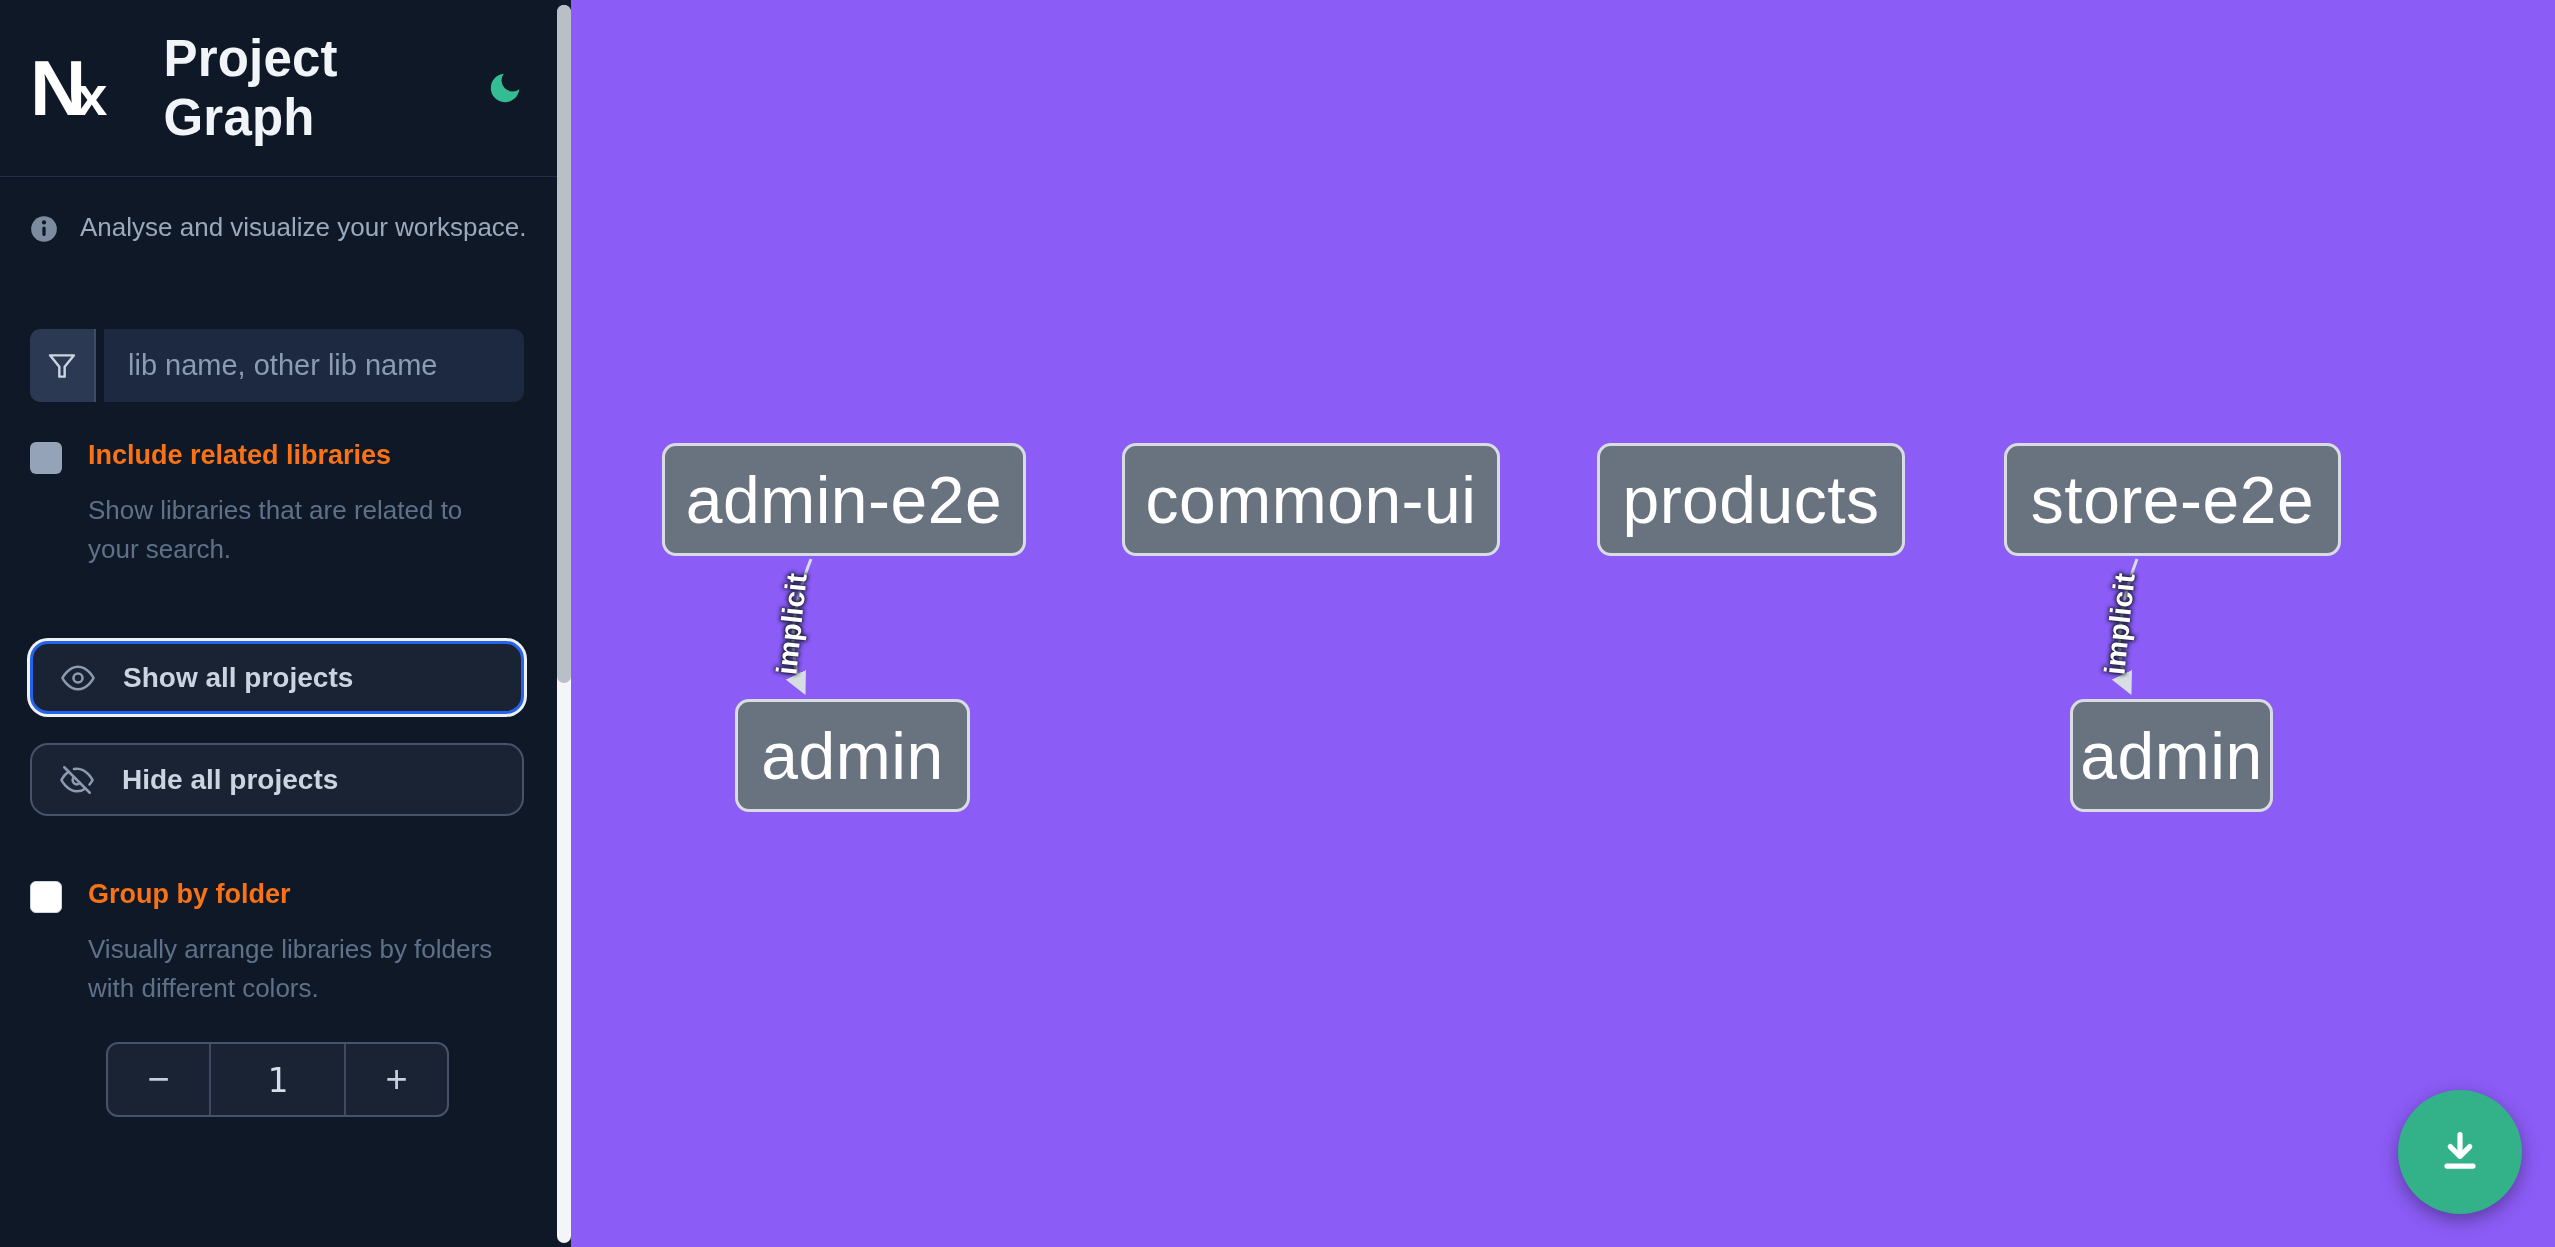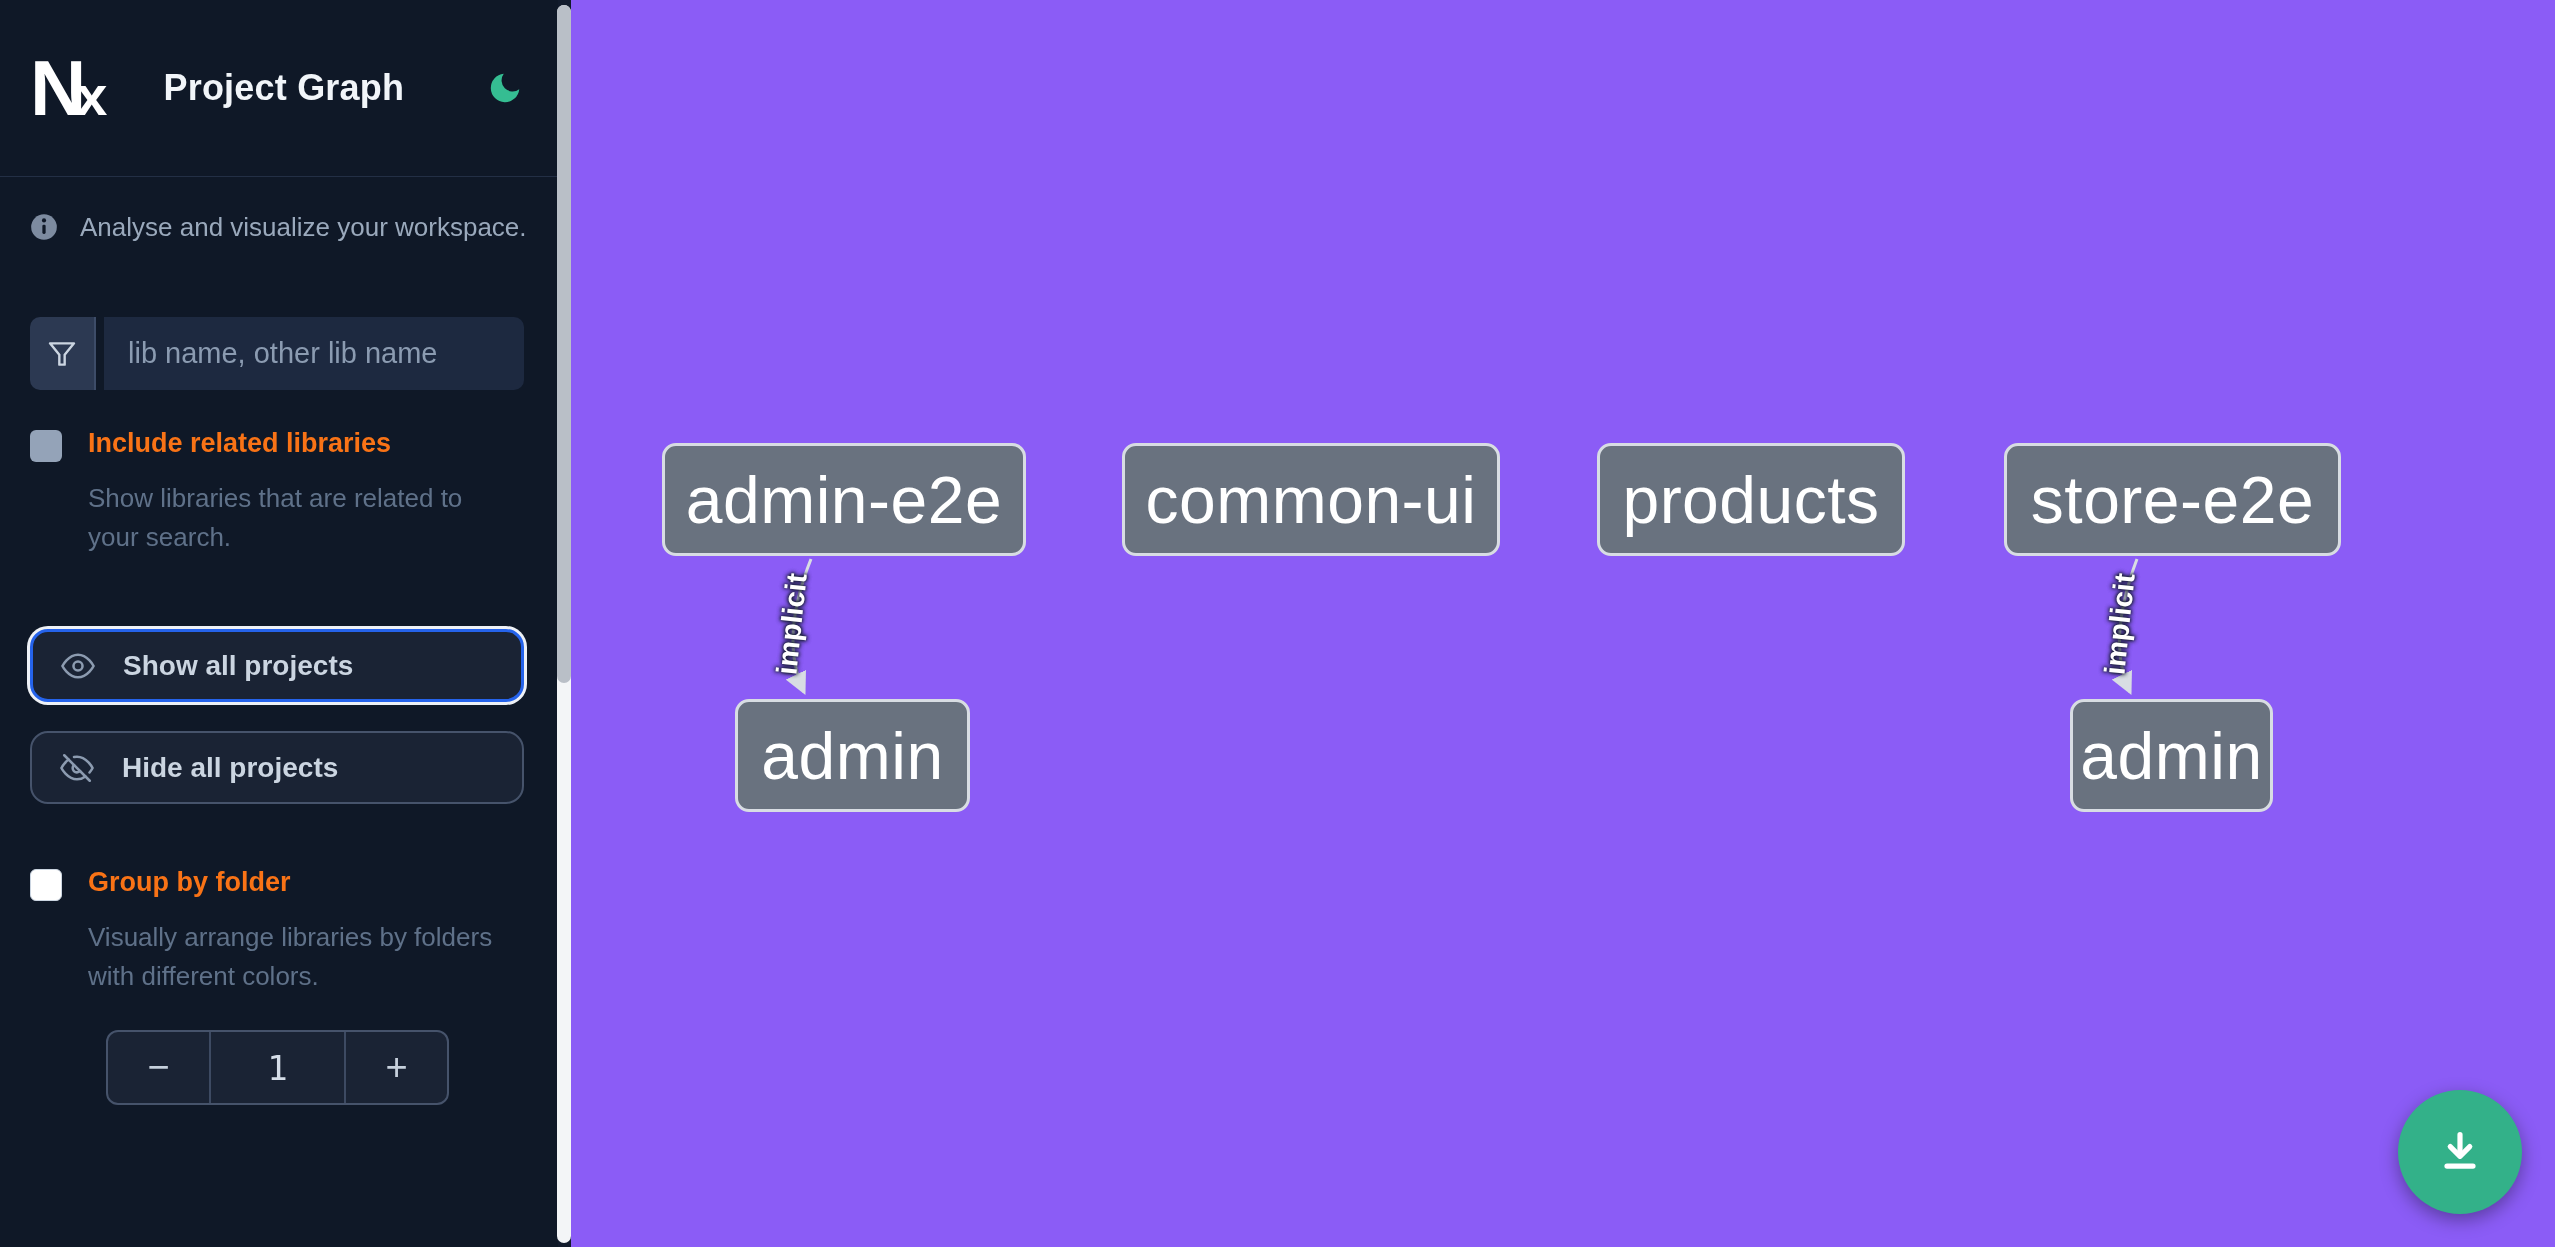--- a/index.html
+++ b/index.html
@@ -10,24 +10,24 @@
 
   
   .sidebar { position:absolute; left:0; top:0; width:558px; height:1247px;
              background:#0f1827; display:flex; flex-direction:column; }
 
   .sb-header { height:177px; flex:none; display:flex; align-items:center;
                padding:0 34px 0 30px; border-bottom:1px solid #232f45; }
   .nx-logo { display:flex; align-items:baseline; color:#fff; line-height:1; }
   .nx-n { font-size:78px; font-weight:900; letter-spacing:-4px; }
   .nx-x { font-size:56px; font-weight:900; margin-left:-6px; }
-  .sb-title { font-size:36px; font-weight:600; color:#f1f5f9; margin-left:56px; letter-spacing:0.2px; }
+  .sb-title { font-size:51px; font-weight:600; color:#f1f5f9; margin-left:56px; letter-spacing:0.2px; }
   .moon-btn { margin-left:auto; background:none; border:none; cursor:pointer; display:grid; place-items:center; }
 
-  .info-row { margin:34px 30px 4px; display:flex; gap:22px; align-items:center; }
+  .info-row { margin:34px 30px 16px; display:flex; gap:22px; align-items:flex-end; }
   .info-text { font-size:26px; color:#9aa9bc; padding-top:1px; }
 
   .search-row { margin:70px 30px 0; height:73px; width:494px; display:flex;
                 border-radius:10px; overflow:hidden; flex:none;gap:8px; }
   .search-iconbox { width:66px; flex:none; background:#2c3952; border-right:2px solid #3d4c68;
                     display:grid; place-items:center; }
   .search-input { flex:1; border:none; outline:none; background:#1d2940; color:#e2e8f0;
                   font-size:29px; padding:0 24px; font-family:"Liberation Sans",sans-serif; }
   .search-input::placeholder { color:#8b9bb1; }
 

